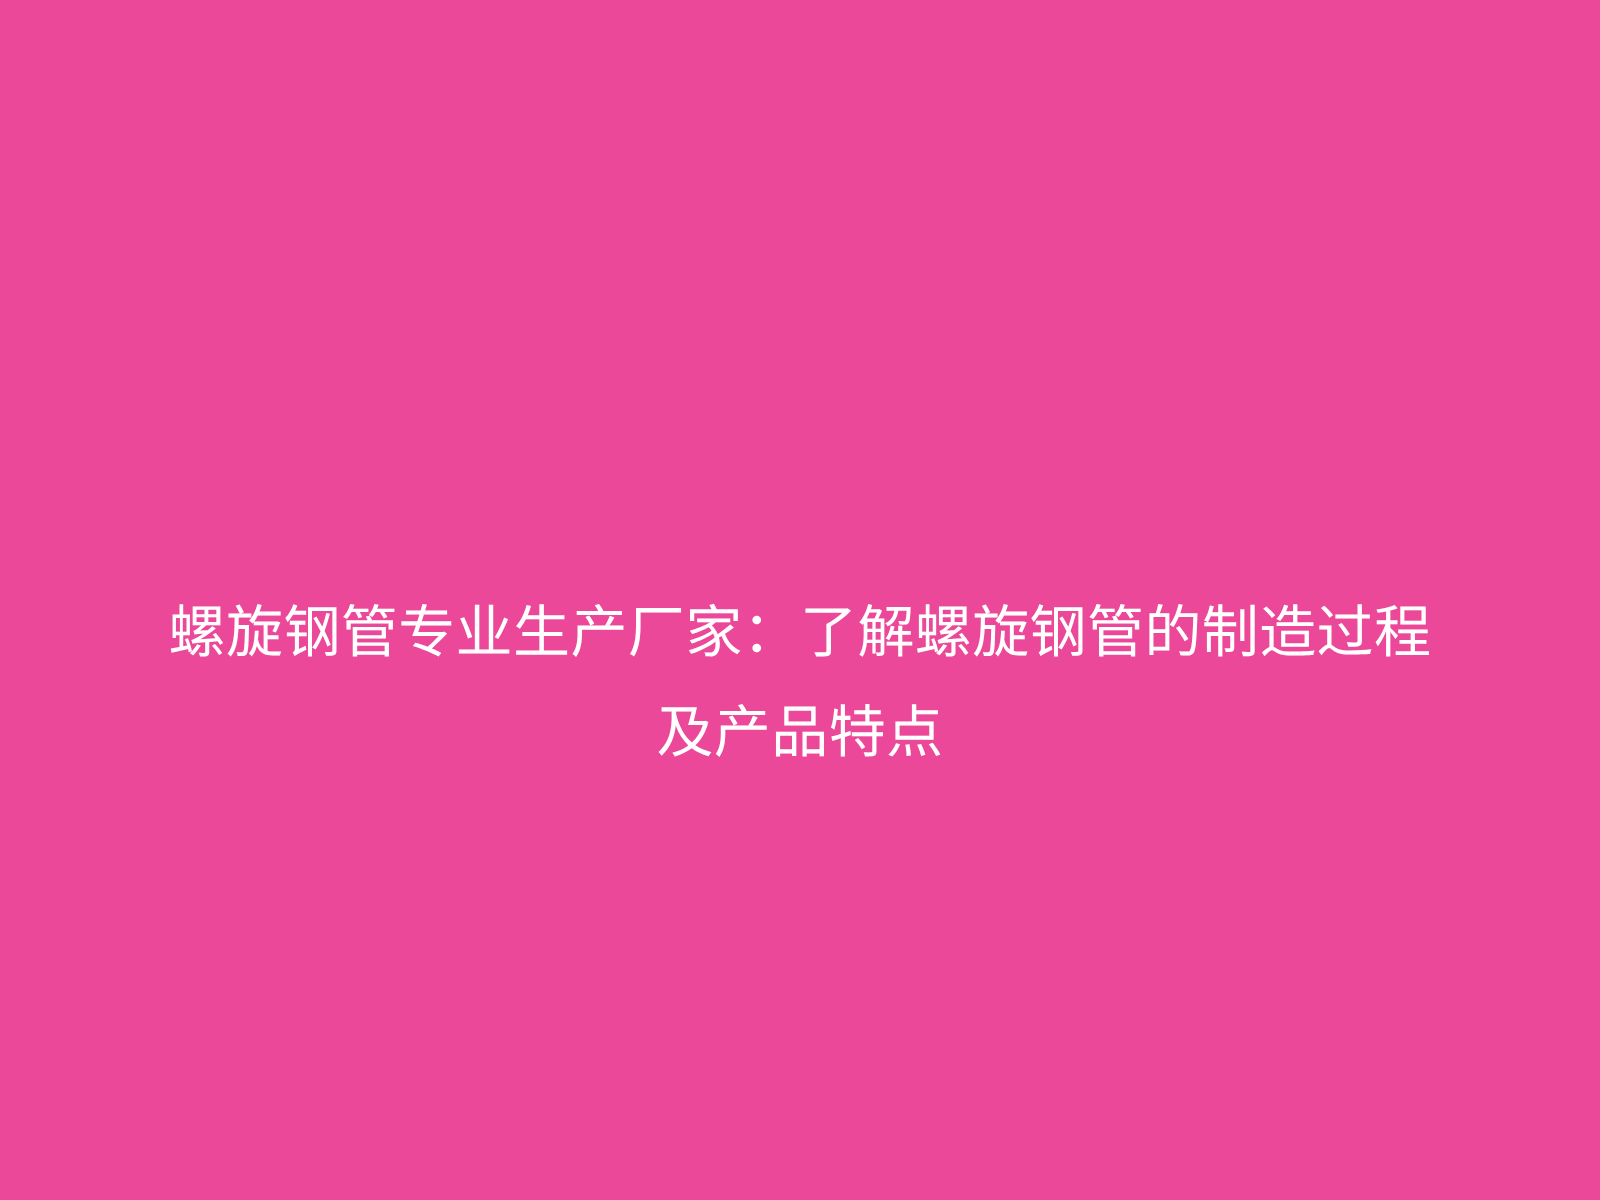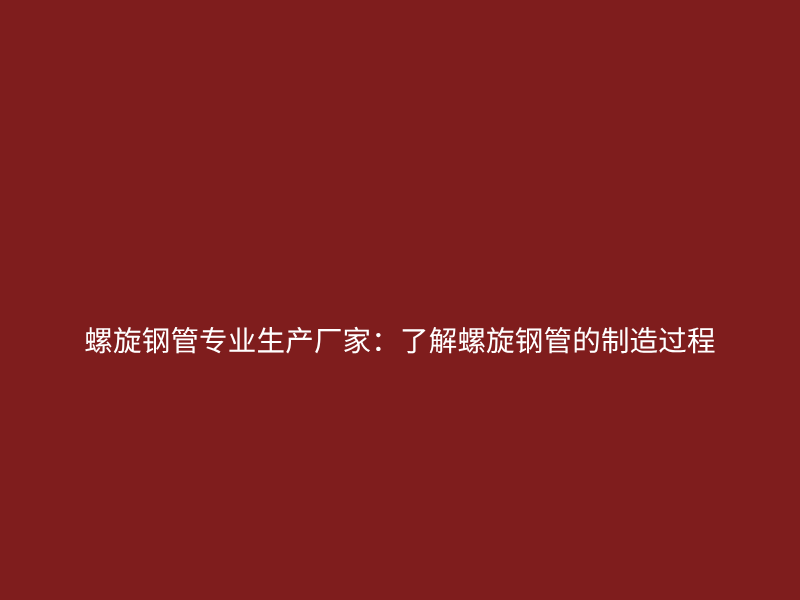--- a/index.html
+++ b/index.html
@@ -47,19 +47,20 @@
     white-space: nowrap;
   }
 
   #title-block .title-line.line-2 {
     white-space: nowrap;
   }
 </style>
 </head>
 <body>
 
-<div id="slide-root" style="background-color: #7f1d1d;">
+<div id="slide-root" style="background-color: #ec4899;">
 
   <h1 id="title-block" style="color: rgb(255, 255, 255);">
     <span class="title-line line-1">螺旋钢管专业生产厂家：了解螺旋钢管的制造过程</span>
+    <span class="title-line line-2">及产品特点</span>
   </h1>
 
 </div>
 
 </body></html>

